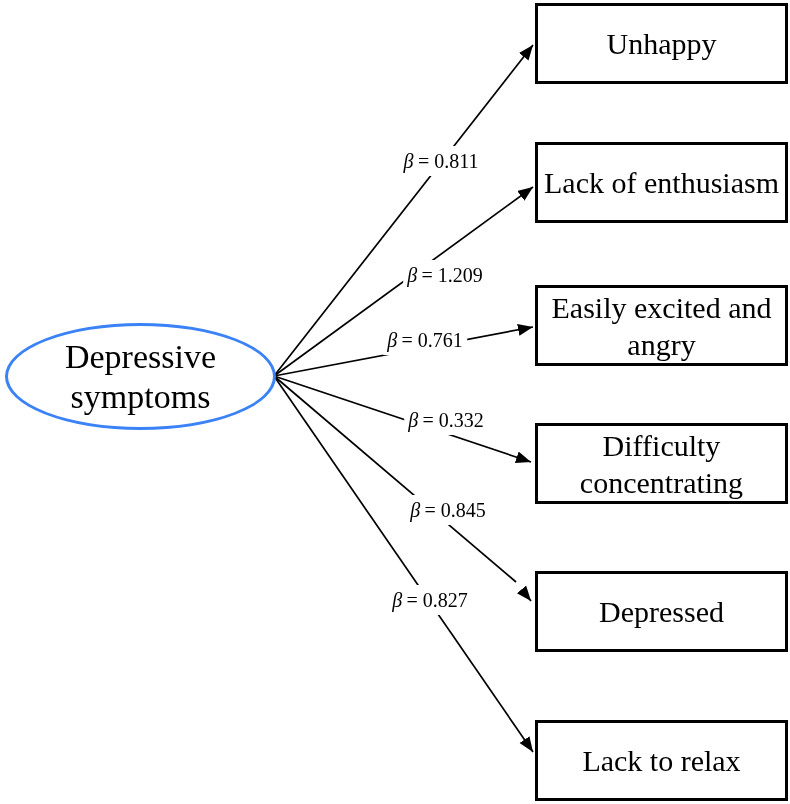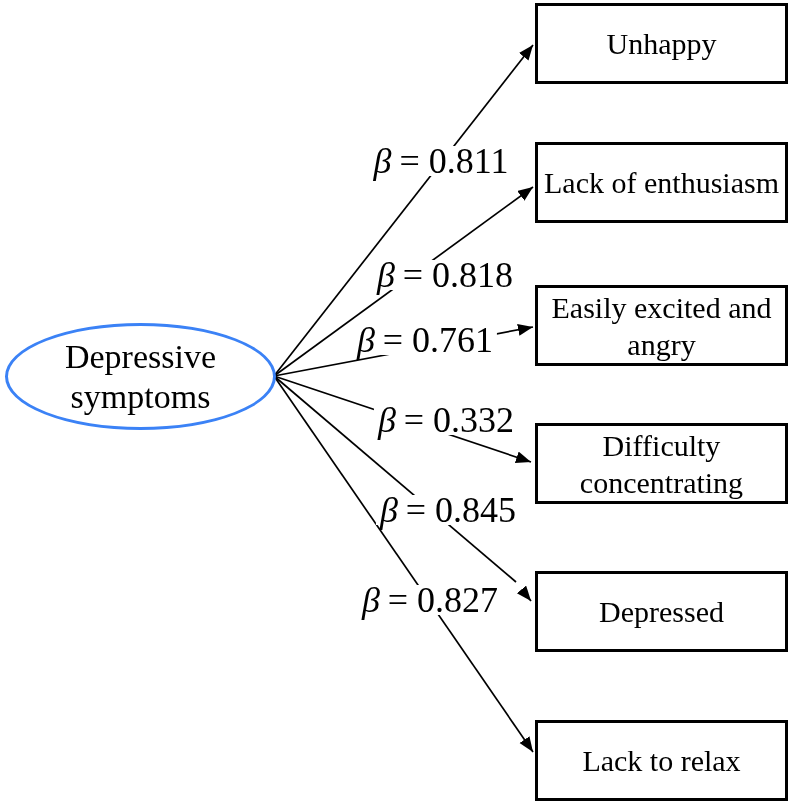--- a/index.html
+++ b/index.html
@@ -70,21 +70,21 @@
   .box-2 { top: 142px; }
   .box-3 { top: 285px; }
   .box-4 { top: 423px; }
   .box-5 { top: 571px; }
   .box-6 { top: 720px; }
   .beta-label {
     position: absolute;
     transform: translate(-50%, -50%);
     background: #ffffff;
     padding: 0 4px;
-    font-size: 36px;
+    font-size: 20px;
     white-space: nowrap;
     z-index: 3;
     line-height: 30px;
   }
   .beta-label em {
     font-style: italic;
     font-weight: normal;
   }
   .beta-label .beta-value {
     margin-left: 0.22em;
@@ -117,21 +117,21 @@
   </svg>
 
   <div class="latent-ellipse">
     <span class="latent-label">Depressive symptoms</span>
   </div>
 
   <div class="beta-label beta-1">
     <em>β</em><span class="beta-value">= 0.811</span>
   </div>
   <div class="beta-label beta-2">
-    <em>β</em><span class="beta-value">= 0.818</span>
+    <em>β</em><span class="beta-value">= 1.209</span>
   </div>
   <div class="beta-label beta-3">
     <em>β</em><span class="beta-value">= 0.761</span>
   </div>
   <div class="beta-label beta-4">
     <em>β</em><span class="beta-value">= 0.332</span>
   </div>
   <div class="beta-label beta-5">
     <em>β</em><span class="beta-value">= 0.845</span>
   </div>

